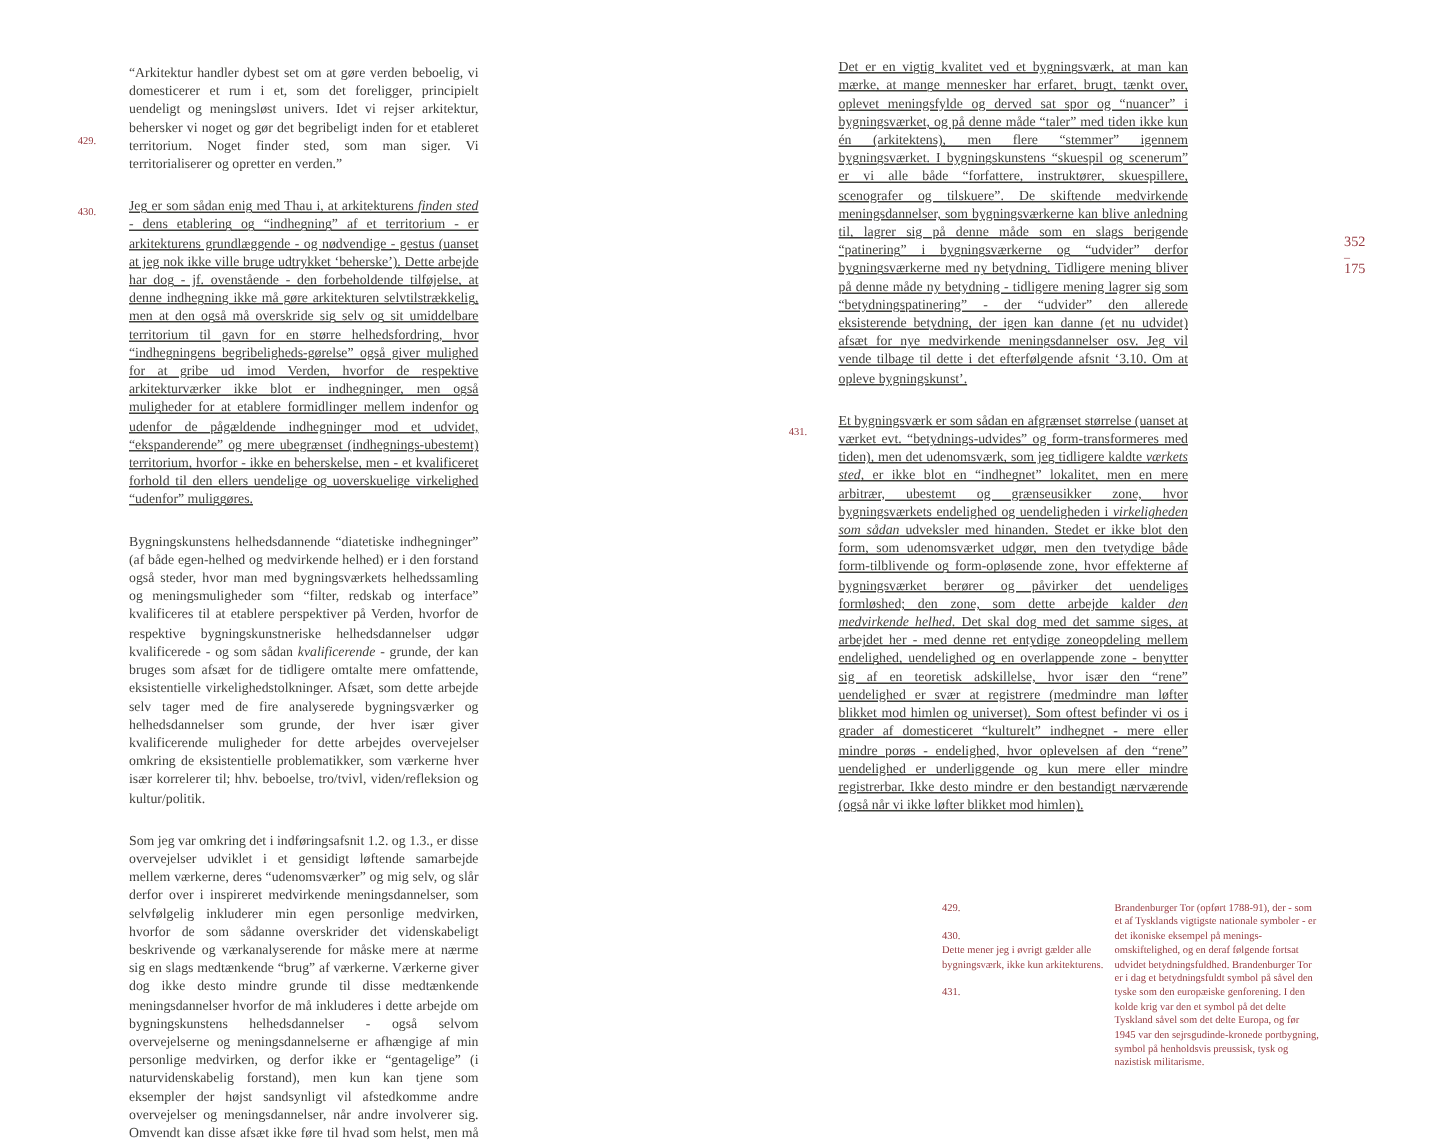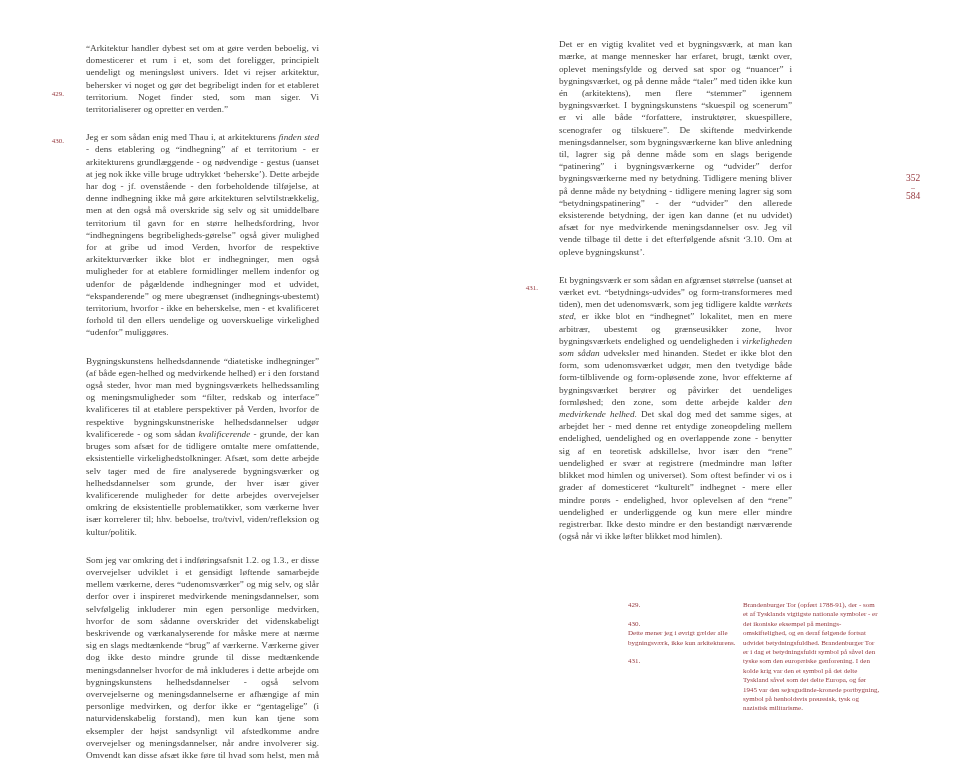--- a/index.html
+++ b/index.html
@@ -9,33 +9,33 @@
     font-family:"Liberation Serif","DejaVu Serif",serif;
   }
   .textcol{
     position:absolute;top:26px;width:265px;
     font-size:9.2px;line-height:12.2px;color:#40403c;
     text-align:justify;
   }
   #left-col{left:70px;}
   #right-col{left:543px;}
   .para{margin:16px;}
-  .para.gap{margin-top:12.2px;}
+  .para.gap{margin-top:12.2px;text-decoration:underline;}
   .para em{font-style:italic;}
   .margin-note{
     position:absolute;width:26px;text-align:right;
     font-size:7px;line-height:8px;color:#96393f;
   }
   #mn-429{left:38px;top:90px;}
   #mn-430{left:38px;top:137px;}
   #mn-431{left:512px;top:284px;}
   #pagenums{
     position:absolute;left:896px;top:158px;width:34px;
-    text-align:center;color:#96393f;
-    font-size:9.5px;line-height:9.5px;margin-top:16px;
+    text-align:left;color:#96393f;
+    font-size:9.5px;line-height:9.5px;
   }
   #pagenums .sep{font-size:8px;line-height:8px;}
   .fncol{
     position:absolute;top:601px;width:138px;
     font-size:7px;line-height:9.4px;color:#96393f;
     text-align:left;
   }
   #fn-col1{left:628px;}
   #fn-col2{left:743px;}
   .footnote + .footnote{margin-top:9.4px;}
@@ -59,21 +59,21 @@
   <div class="margin-note" id="mn-431">431.</div>
 
   <div class="textcol" id="right-col">
       <p class="para gap">Det er en vigtig kvalitet ved et bygningsværk, at man kan mærke, at mange mennesker har erfaret, brugt, tænkt over, oplevet meningsfylde og derved sat spor og “nuancer” i bygningsværket, og på denne måde “taler” med tiden ikke kun én (arkitektens), men flere “stemmer” igennem bygningsværket. I bygningskunstens “skuespil og scenerum” er vi alle både “forfattere, instruktører, skuespillere, scenografer og tilskuere”. De skiftende medvirkende meningsdannelser, som bygningsværkerne kan blive anledning til, lagrer sig på denne måde som en slags berigende “patinering” i bygningsværkerne og “udvider” derfor bygningsværkerne med ny betydning. Tidligere mening bliver på denne måde ny betydning - tidligere mening lagrer sig som “betydningspatinering” - der “udvider” den allerede eksisterende betydning, der igen kan danne (et nu udvidet) afsæt for nye medvirkende meningsdannelser osv. Jeg vil vende tilbage til dette i det efterfølgende afsnit ‘3.10. Om at opleve bygningskunst’.</p>
       <p class="para gap">Et bygningsværk er som sådan en afgrænset størrelse (uanset at værket evt. “betydnings-udvides” og form-transformeres med tiden), men det udenomsværk, som jeg tidligere kaldte <em>værkets sted</em>, er ikke blot en “indhegnet” lokalitet, men en mere arbitrær, ubestemt og grænseusikker zone, hvor bygningsværkets endelighed og uendeligheden i <em>virkeligheden som sådan</em> udveksler med hinanden. Stedet er ikke blot den form, som udenomsværket udgør, men den tvetydige både form-tilblivende og form-opløsende zone, hvor effekterne af bygningsværket berører og påvirker det uendeliges formløshed; den zone, som dette arbejde kalder <em>den medvirkende helhed</em>. Det skal dog med det samme siges, at arbejdet her - med denne ret entydige zoneopdeling mellem endelighed, uendelighed og en overlappende zone - benytter sig af en teoretisk adskillelse, hvor især den “rene” uendelighed er svær at registrere (medmindre man løfter blikket mod himlen og universet). Som oftest befinder vi os i grader af domesticeret “kulturelt” indhegnet - mere eller mindre porøs - endelighed, hvor oplevelsen af den “rene” uendelighed er underliggende og kun mere eller mindre registrerbar. Ikke desto mindre er den bestandigt nærværende (også når vi ikke løfter blikket mod himlen).</p>
     </div>
 
   <div id="pagenums">
     <div>352</div>
     <div class="sep">–</div>
-    <div>584</div>
+    <div>175</div>
   </div>
 
   <div class="fncol" id="fn-col1">
       <div class="footnote">
         <div class="fn-num">429.</div>
       </div>
       <div class="footnote">
         <div class="fn-num">430.</div>
         <div class="fn-text">Dette mener jeg i øvrigt gælder alle bygningsværk, ikke kun arkitekturens.</div>
       </div>

